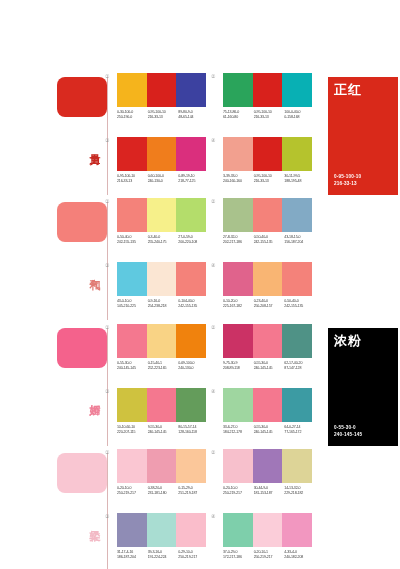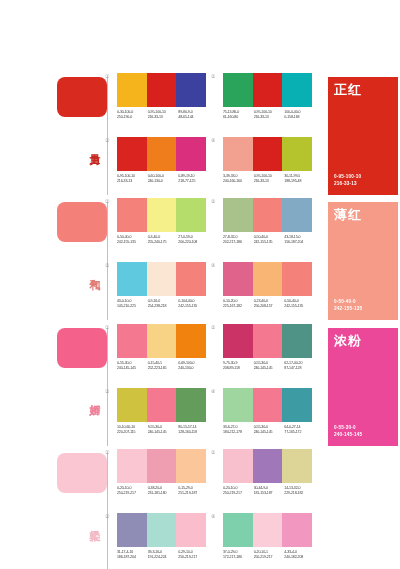--- a/index.html
+++ b/index.html
@@ -269,27 +269,20 @@
                 <b>0-23-40-0</b>
                 <b>250-208-157</b>
               </u>
               <u>
                 <b>0-50-40-0</b>
                 <b>242-155-135</b>
               </u>
             </div>
           </div>
         </div>
-        <div class="big" style="background: rgb(245, 155, 135);">
-          <div class="big-name">薄红</div>
-          <div class="big-codes">
-            <b>0-50-40-0</b>
-            <b>242-155-135</b>
-          </div>
-        </div>
       </div>
       <div class="section" style="top: 296px; height: 125px;">
         <div class="sec-left">
           <div class="chip" style="background: rgb(244, 98, 140);"></div>
           <div class="vrule"></div>
           <div class="vlabel" style="color: rgb(239, 128, 152);">娇媚</div>
         </div>
         <div class="grid">
           <div class="pal c0 r0">
             <div class="pal-num">①</div>
@@ -373,21 +366,21 @@
                 <b>0-55-30-0</b>
                 <b>240-145-145</b>
               </u>
               <u>
                 <b>64-0-27-14</b>
                 <b>77-165-172</b>
               </u>
             </div>
           </div>
         </div>
-        <div class="big" style="background: #ec4899;">
+        <div class="big" style="background: #000000;">
           <div class="big-name">浓粉</div>
           <div class="big-codes">
             <b>0-55-30-0</b>
             <b>240-145-145</b>
           </div>
         </div>
       </div>
       <div class="section" style="top: 421px; height: 125px;">
         <div class="sec-left">
           <div class="chip" style="background: rgb(249, 198, 210);"></div>

